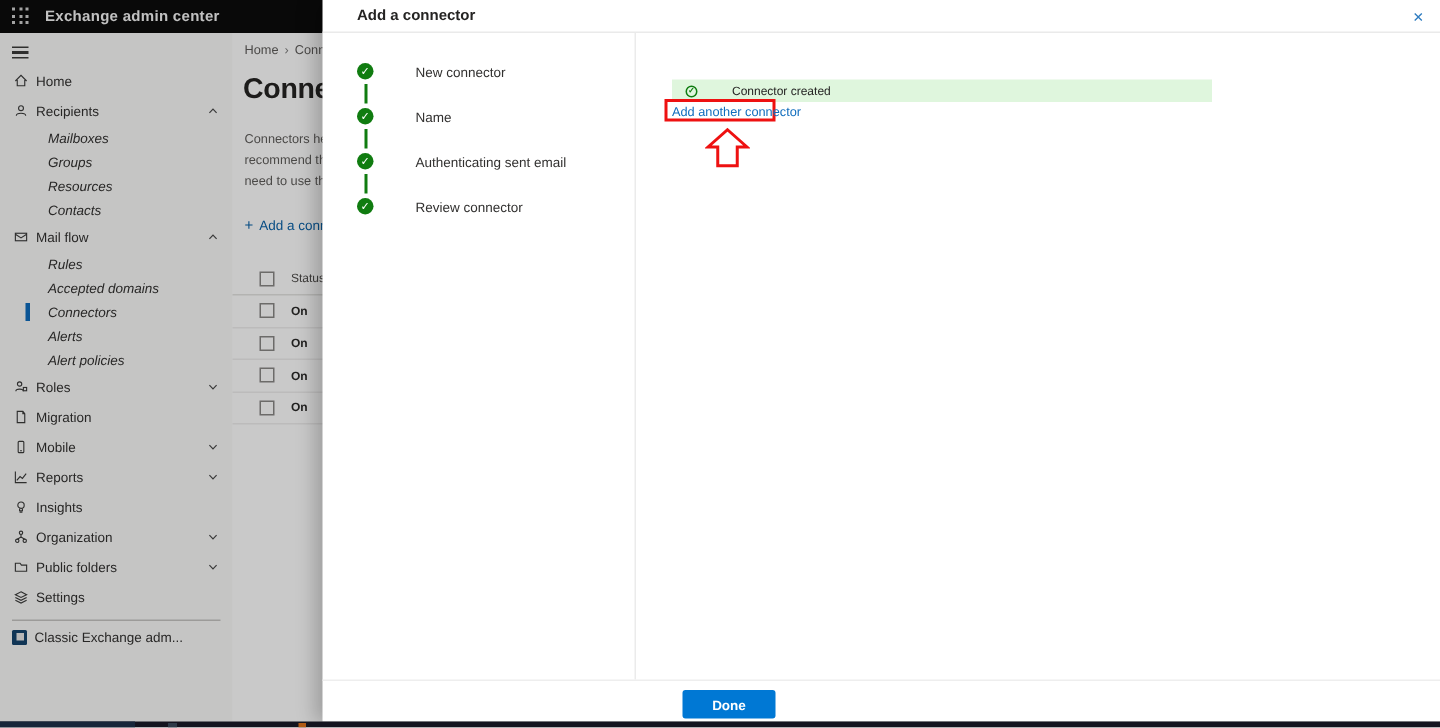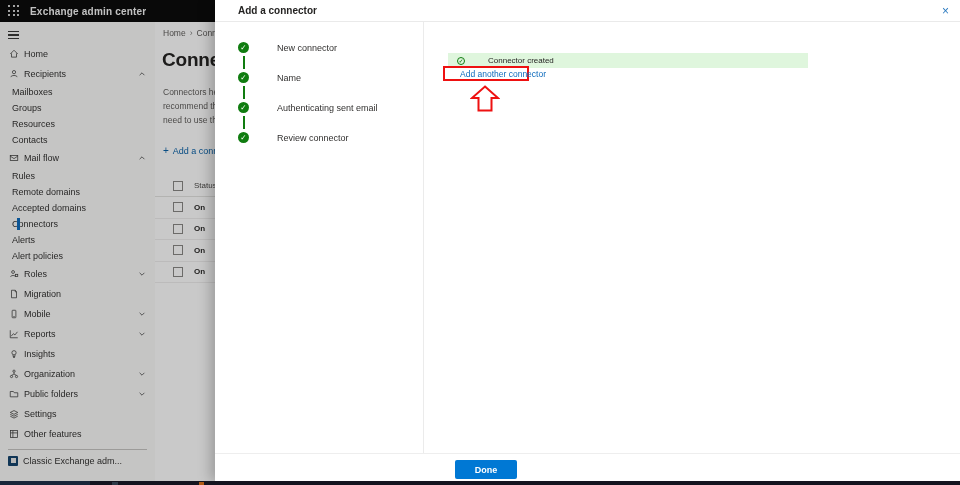--- a/index.html
+++ b/index.html
@@ -15,21 +15,21 @@
   .topbar-title { color:#f5f5f5; font-size:10px; font-weight:700; margin-left:10px; letter-spacing:.2px; }
 
   
   .sidebar { position:absolute; top:22px; left:0; width:155px; bottom:4px; background:#fafaf9;
     z-index:1; overflow:hidden; }
   .burger { position:absolute; top:7px; left:8px; width:11px; cursor:pointer; }
   .burger i { display:block; height:1.4px; background:#3c3c3b; margin:2px 0; }
   .nav { padding-top:22px; }
   .nav-item { display:flex; align-items:center; height:20px; padding-left:8px;
     color:#333231; font-size:9px; cursor:pointer; position:relative; }
-  .nav-item.sub { height:16px; padding-left:12px; }
+  .nav-item.sub { height:16px; padding-left:32px;font-style:italic; }
   .nav-ico { width:11px; height:11px; margin-right:5px; display:flex; align-items:center;
     justify-content:center; color:#3c3c3b; flex:0 0 auto; }
   .nav-ico svg { width:10px; height:10px; stroke:currentColor; fill:none; stroke-width:1.2; }
   .nav-label { flex:1; white-space:nowrap; }
   .chev { margin-right:9px; display:flex; }
   .chev svg { width:8px; height:8px; stroke:#4a4a4a; fill:none; stroke-width:1; }
   .nav-item.selected::before { content:""; position:absolute; left:17px; top:2px; bottom:2px;
     width:2.5px; background:#0f6cbd; }
   .nav-sep { height:1px; background:#c6c5c3; margin:5px 8px 3px 8px; }
   .nav-item.classic { height:15px; }
@@ -77,22 +77,22 @@
     font-size:7.5px; line-height:11px; text-align:center; flex:0 0 auto; }
   .slabel { margin-left:28px; font-size:9px; color:#323130; white-space:nowrap;text-align:right; }
   .sline { position:absolute; left:27.5px; width:2px; height:13px; background:#107C10; }
 
   .banner { position:absolute; left:233px; top:53px; width:360px; height:15px; background:#DFF6DD;
     display:flex; align-items:center; padding-left:9px; }
   .bcirc { width:8px; height:8px; border:1px solid #107C10; border-radius:50%; color:#107C10;
     font-size:5.5px; line-height:7px; text-align:center; font-weight:700; flex:0 0 auto; }
   .btext { margin-left:23px; font-size:8px; color:#252423; }
 
-  .redbox { position:absolute; left:228px; top:66px; width:86px; height:15px;
-    border:2px solid #ee1111; display:flex; align-items:center; padding-left:15px; }
+  .redbox { position:absolute; left:228px; top:66px; width:74px; height:15px;
+    border:2px solid #ee1111; display:flex; align-items:center; padding-left:3px; }
   .another-link { font-size:8.5px; color:#0f6cbd; text-decoration:none; white-space:nowrap; cursor:pointer; }
   .red-arrow { position:absolute; left:255px; top:85px; }
 
   .panel-footer { position:absolute; left:0; right:0; bottom:0; height:28px; border-top:1px solid #eee; }
   .done-btn { position:absolute; left:240px; top:6px; width:62px; height:19px; background:#0078D4;
     color:#fff; font-size:9px; font-weight:600; border:none; border-radius:2px;
     font-family:inherit; cursor:pointer; }
 
   
   .taskbar { position:absolute; left:0; right:0; bottom:0; height:4px; background:#14141f; z-index:5; }
@@ -175,23 +175,20 @@
           <svg viewBox="0 0 10 10">
             <path d="M2 6.5 L5 3.5 L8 6.5"></path>
           </svg>
         </span>
     </div>
 
     <div class="nav-item sub">
       <span class="nav-label">Rules</span>
     </div>
     <div class="nav-item sub">
-      <span class="nav-label">Remote domains</span>
-    </div>
-    <div class="nav-item sub">
       <span class="nav-label">Accepted domains</span>
     </div>
     <div class="nav-item sub selected">
       <span class="nav-label">Connectors</span>
     </div>
     <div class="nav-item sub">
       <span class="nav-label">Alerts</span>
     </div>
     <div class="nav-item sub">
       <span class="nav-label">Alert policies</span>
@@ -297,29 +294,20 @@
       <span class="nav-ico">
           <svg viewBox="0 0 16 16">
             <path d="M8 2.5 L14 5.5 L8 8.5 L2 5.5 Z"></path>
             <path d="M2 8.5 L8 11.5 L14 8.5"></path>
             <path d="M2 11.5 L8 14.5 L14 11.5"></path>
           </svg>
         </span>
       <span class="nav-label">Settings</span>
     </div>
 
-    <div class="nav-item">
-      <span class="nav-ico">
-          <svg viewBox="0 0 16 16">
-            <rect x="2.5" y="2.5" width="11" height="11"></rect>
-            <path d="M2.5 6.2 H13.5 M6.2 2.5 V13.5"></path>
-          </svg>
-        </span>
-      <span class="nav-label">Other features</span>
-    </div>
 
     <div class="nav-sep"></div>
 
     <div class="nav-item classic">
       <span class="classic-ico"></span>
       <span class="nav-label">Classic Exchange adm...</span>
     </div>
   </div>
 </div>
 

